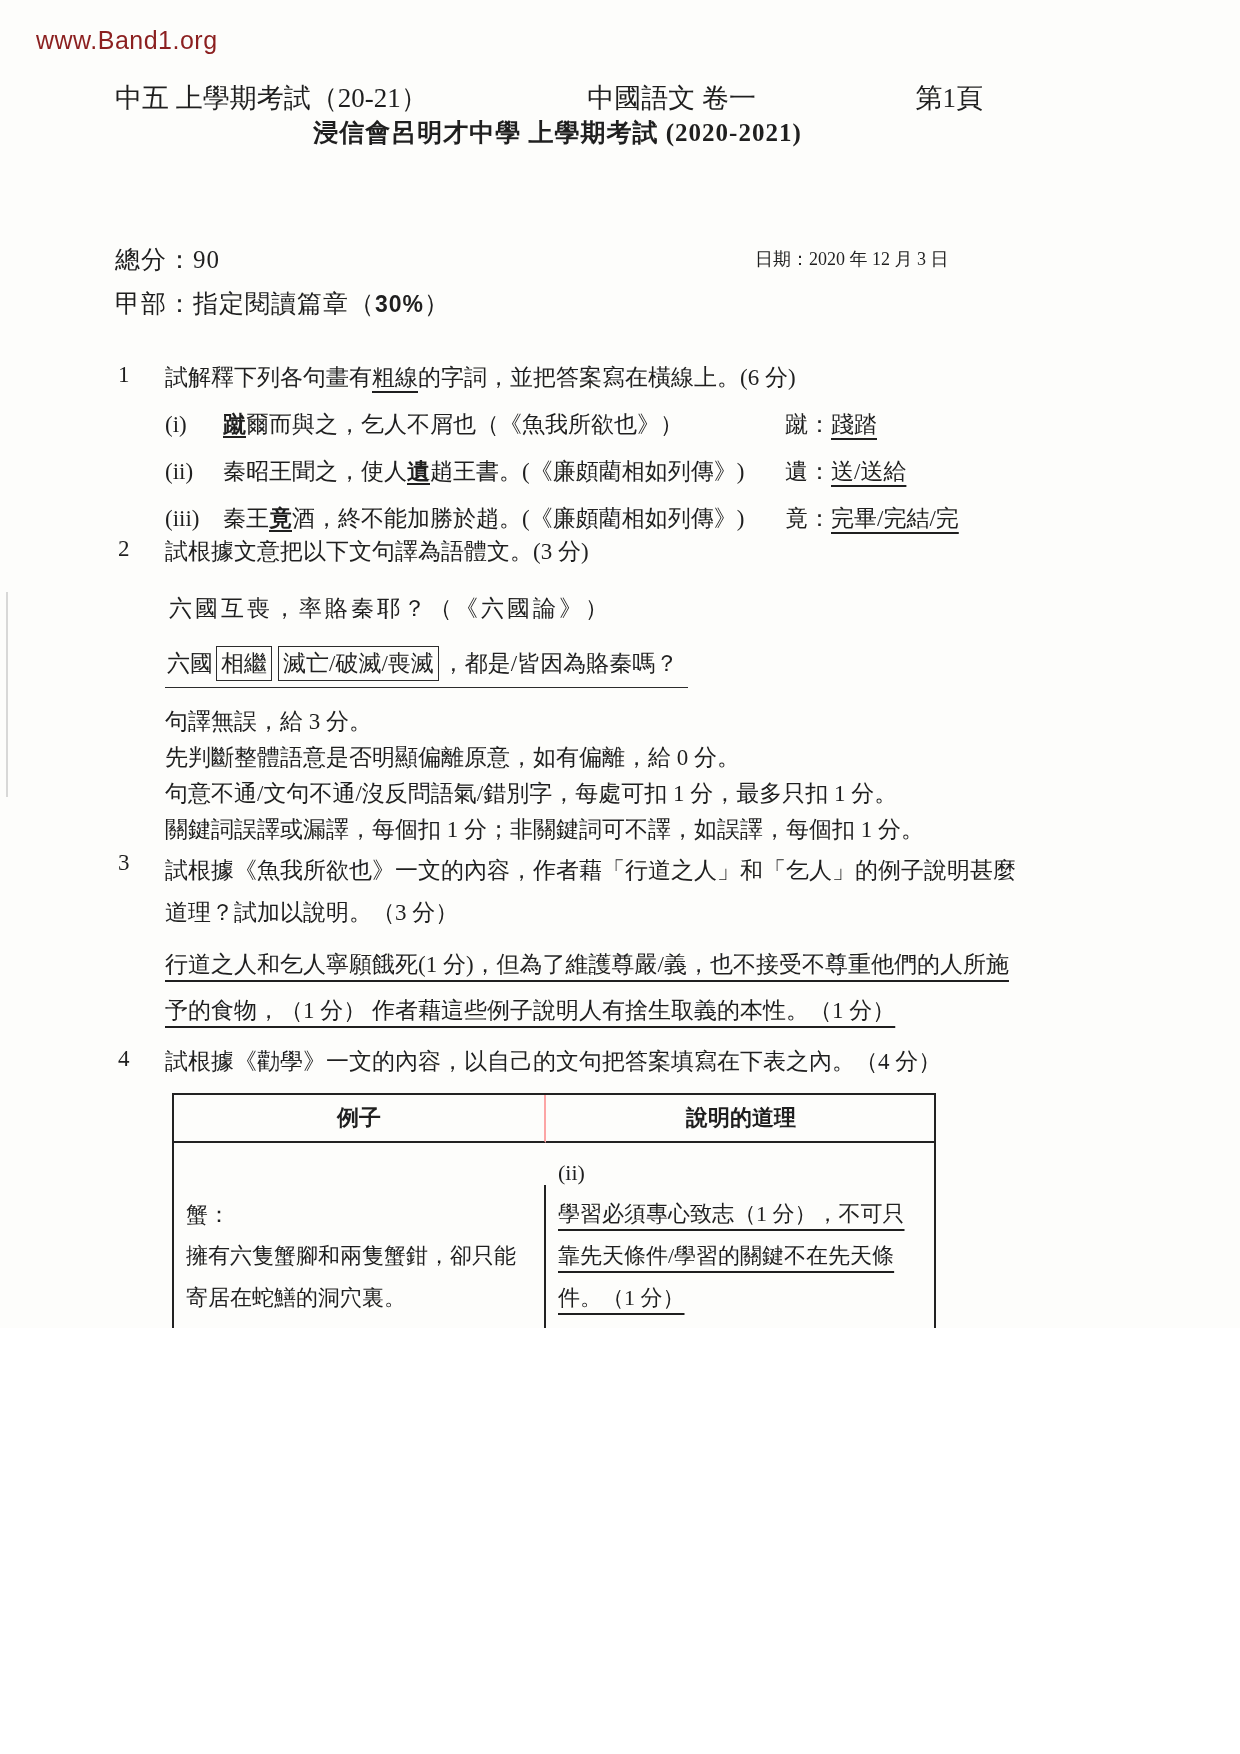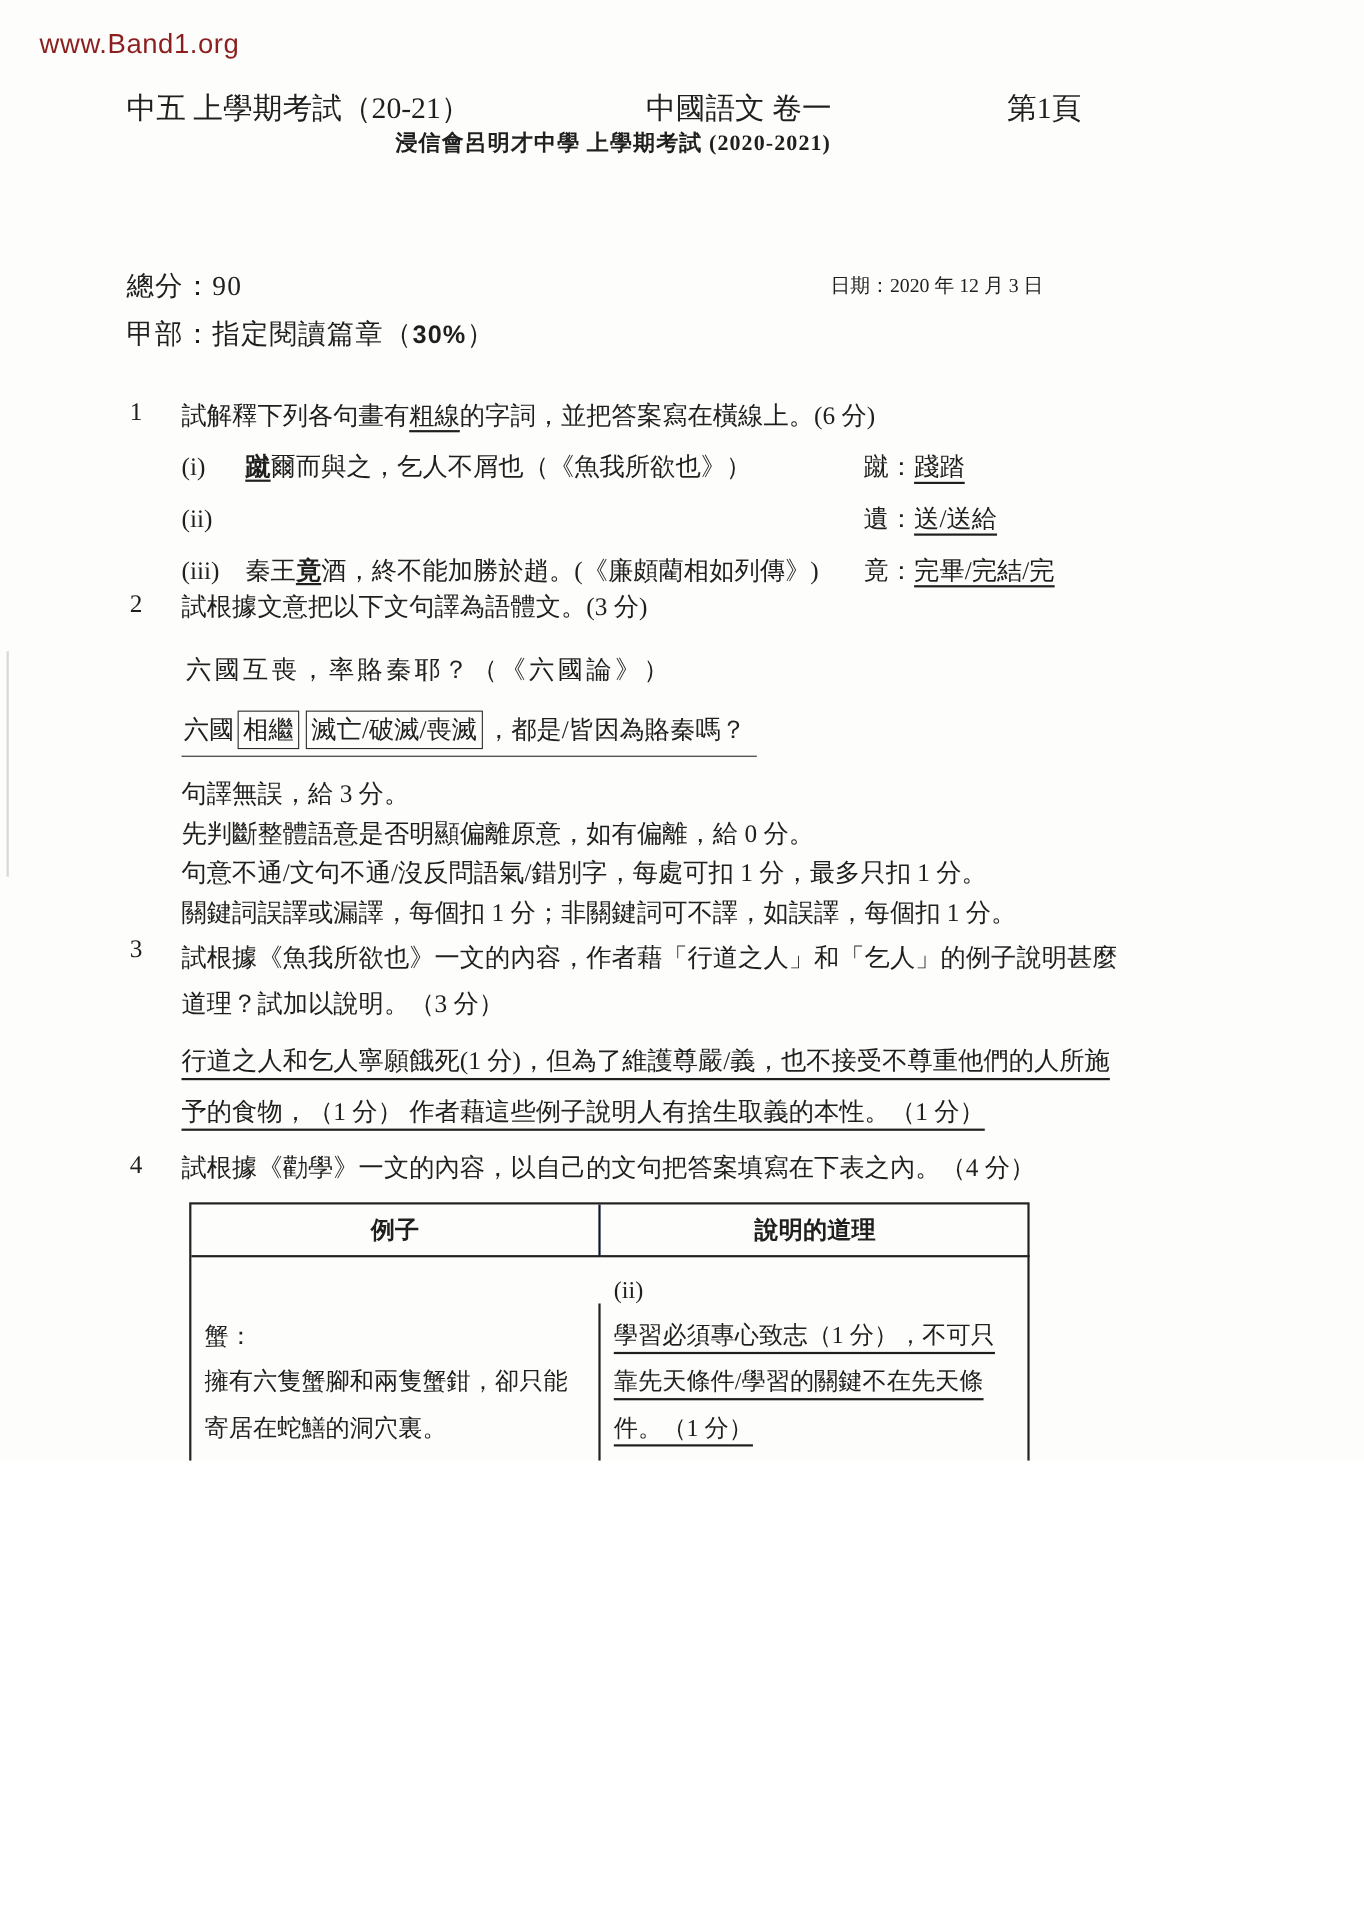--- a/index.html
+++ b/index.html
@@ -23,21 +23,21 @@
   }
   .hdr {
     position:absolute; top:80px; left:115px; width:868px;
     display:flex; justify-content:space-between;
     font-size:27px;
   }
   .title-block {
     position:absolute; top:116px; left:115px; width:885px;
     text-align:center; font-weight:bold;
   }
-  .title-line1 { font-size:20px; letter-spacing:1px; }
+  .title-line1 { font-size:25px; letter-spacing:1px; }
   .title-line2 { font-size:26px; margin-top:13px; letter-spacing:2px; }
   .meta-total   { position:absolute; top:243px; left:115px; font-size:25px; letter-spacing:1px; }
   .meta-date    { position:absolute; top:247px; left:755px; font-size:18px; }
   .meta-section { position:absolute; top:287px; left:115px; font-size:25px; letter-spacing:1px; }
   .meta-section b { font-family:"Liberation Sans","DejaVu Sans",sans-serif; font-size:23px; }
 
   .q { position:absolute; left:118px; width:900px; display:flex; }
   .qnum  { width:47px; flex-shrink:0; font-size:23px; }
   .qbody { flex:1; font-size:23px; line-height:1.35; }
 
@@ -67,21 +67,21 @@
   .u-par { text-decoration:underline; text-underline-offset:8px; text-decoration-thickness:1.5px; }
 
   
   .q4-table {
     display:grid; grid-template-columns:372px 390px;
     border:2px solid #222; width:764px;
     margin-top:16px; margin-left:7px;
     font-size:22px;
   }
   .th { text-align:center; font-weight:bold; padding:8px 0; border-bottom:2px solid #222; }
-  .th-1 { grid-column:1; grid-row:1; border-right:2px solid #0f172a; }
+  .th-1 { grid-column:1; grid-row:1; border-right:2px solid #fca5a5; }
   .th-2 { grid-column:2; grid-row:1; }
   .cell { padding:10px 12px 14px; line-height:42px; }
   .cell-worm { grid-column:1; grid-row:2; border-right:2px solid #222; border-bottom:2px solid #222; min-height:198px; }
   .cell-right { grid-column:2; grid-row:2 / 4; }
   .cell-crab { grid-column:1; grid-row:3; border-right:2px solid #222; min-height:112px; }
   .cell-label { line-height:40px; }
 
   .footer-next { position:absolute; top:1487px; left:938px; font-size:23px; letter-spacing:1px; }
 </style>
 </head>
@@ -112,20 +112,21 @@
       <div><span>試解釋下列各句畫有</span><span class="u">粗線</span><span>的字詞，並把答案寫在橫線上。</span><span class="marks">(6 分)</span></div>
 
       <div class="q1-item">
         <div class="q1-label">(i)</div>
         <div><span></span><span class="key">蹴</span><span>爾而與之，乞人不屑也（《魚我所欲也》）</span></div>
         <div class="q1-ans"><span>蹴：</span><span class="u">踐踏</span></div>
       </div>
 
       <div class="q1-item">
         <div class="q1-label">(ii)</div>
+        <div><span>秦昭王聞之，使人</span><span class="key">遺</span><span>趙王書。(《廉頗藺相如列傳》)</span></div>
         <div class="q1-ans"><span>遺：</span><span class="u">送/送給</span></div>
       </div>
 
       <div class="q1-item">
         <div class="q1-label">(iii)</div>
         <div><span>秦王</span><span class="key">竟</span><span>酒，終不能加勝於趙。(《廉頗藺相如列傳》)</span></div>
         <div class="q1-ans"><span>竟：</span><span class="u">完畢/完結/完</span></div>
       </div>
     </div>
   </div>

